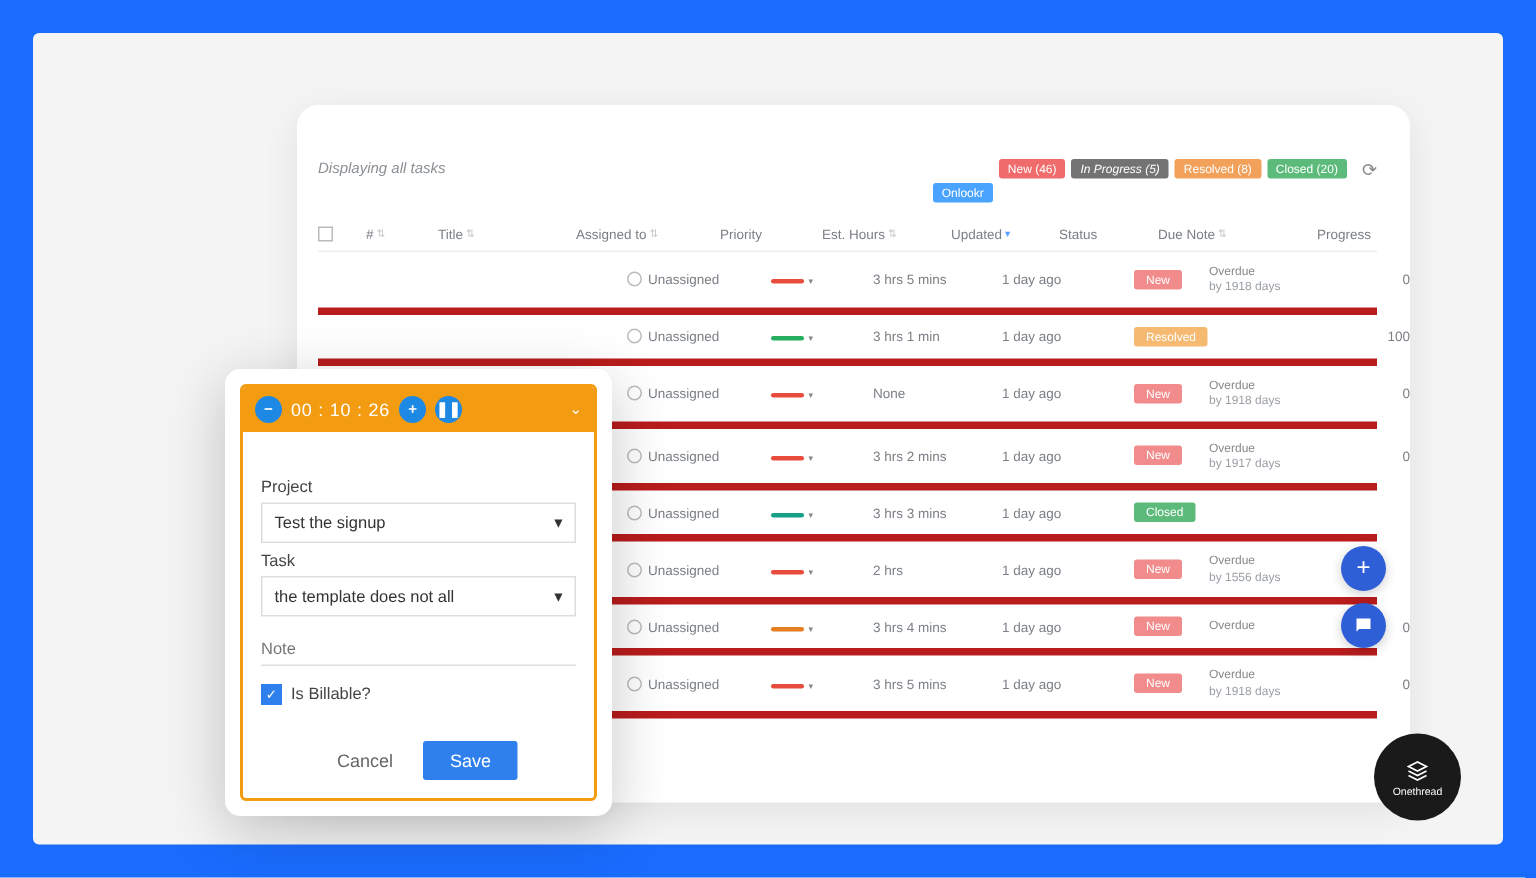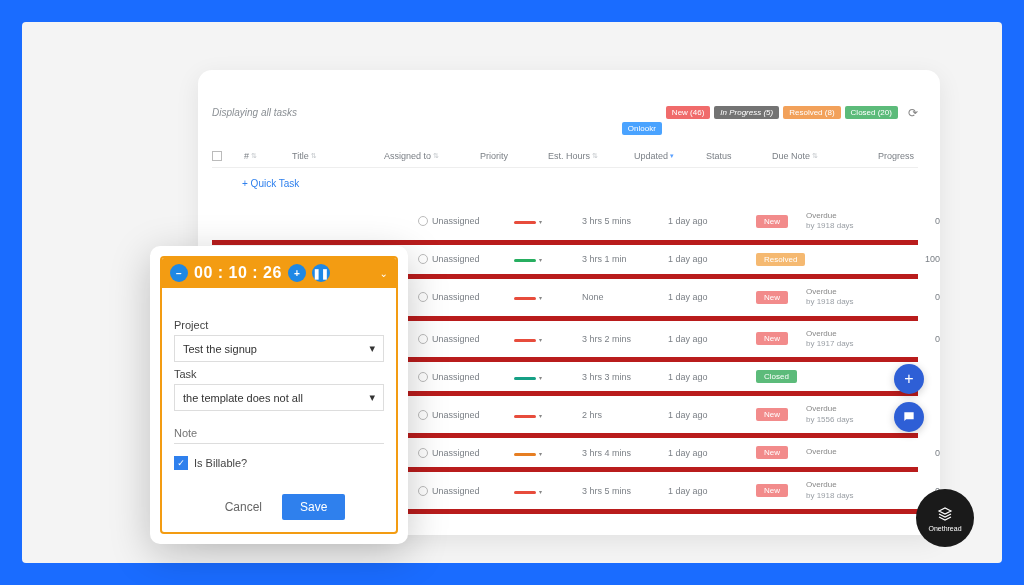--- a/index.html
+++ b/index.html
@@ -27,21 +27,21 @@
 .b-new{background:#f28b8b;} .b-resolved{background:#f5b971;} .b-closed{background:#5cbb7a;}
 .due{font-size:8px;color:#9a9fa5;line-height:1.3;}
 .due .od{color:#888;}
 .prog{text-align:right;}
 .fab{position:absolute;right:78px;width:30px;height:30px;border-radius:50%;background:#2e5fd6;color:#fff;display:flex;align-items:center;justify-content:center;font-size:16px;box-shadow:0 2px 8px rgba(0,0,0,0.2);}
 .fab1{top:342px;} .fab2{top:380px;font-size:12px;}
 .timer-card{position:absolute;top:224px;left:128px;width:258px;background:#fff;border-radius:10px;box-shadow:0 10px 40px rgba(0,0,0,0.22);padding:10px;}
 .timer-inner{border:2px solid #f39c12;border-radius:4px;overflow:hidden;}
 .timer-top{background:#f39c12;display:flex;align-items:center;padding:6px 8px;color:#fff;gap:6px;}
 .tbtn{width:18px;height:18px;border-radius:50%;background:#1e88e5;color:#fff;display:flex;align-items:center;justify-content:center;font-size:10px;font-weight:bold;}
-.ttime{font-weight:700;font-size:16px;letter-spacing:0.5px;}
+.ttime{font-weight:400;font-size:12px;letter-spacing:0.5px;}
 .tchev{margin-left:auto;font-size:10px;}
 .timer-body{padding:25px 12px 4px;background:#fff;}
 .tlbl{font-size:11px;color:#444;margin-bottom:4px;margin-top:6px;}
 .tsel{border:1px solid #ddd;padding:6px 8px;font-size:11px;color:#333;display:flex;justify-content:space-between;align-items:center;margin-bottom:4px;}
 .tnote{border:none;border-bottom:1px solid #ddd;width:100%;font-size:11px;padding:4px 0;color:#999;margin-top:8px;}
 .tbill{display:flex;align-items:center;gap:6px;font-size:11px;color:#444;margin:12px 0;}
 .tck{width:14px;height:14px;background:#2f80ed;display:flex;align-items:center;justify-content:center;color:#fff;font-size:9px;}
 .tactions{display:flex;justify-content:center;gap:8px;padding:8px 12px 12px;}
 .tcancel{background:none;border:none;color:#666;font-size:12px;padding:6px 12px;}
 .tsave{background:#2f80ed;border:none;color:#fff;font-size:12px;padding:6px 18px;border-radius:2px;}
@@ -97,21 +97,20 @@
         </span>
       <span>
           <span>Due Note</span>
           <span class="sort">⇅</span>
         </span>
       <span style="justify-content:flex-end">
           <span>Progress</span>
         </span>
     </div>
 
-    <div class="quick">+ Quick Task</div>
 
     <div class="rows" id="rows">
         <div class="row">
     <span></span>
     <span class="assigned"><span class="uicon"></span>Unassigned</span>
     <span><span class="bar pbar red"></span><span class="tri">▾</span></span>
     <span>3 hrs 5 mins</span>
     <span>1 day ago</span>
     <span><span class="badge b-new">New</span></span>
     <span class="due"><span class="od">Overdue</span><br>by 1918 days</span>

